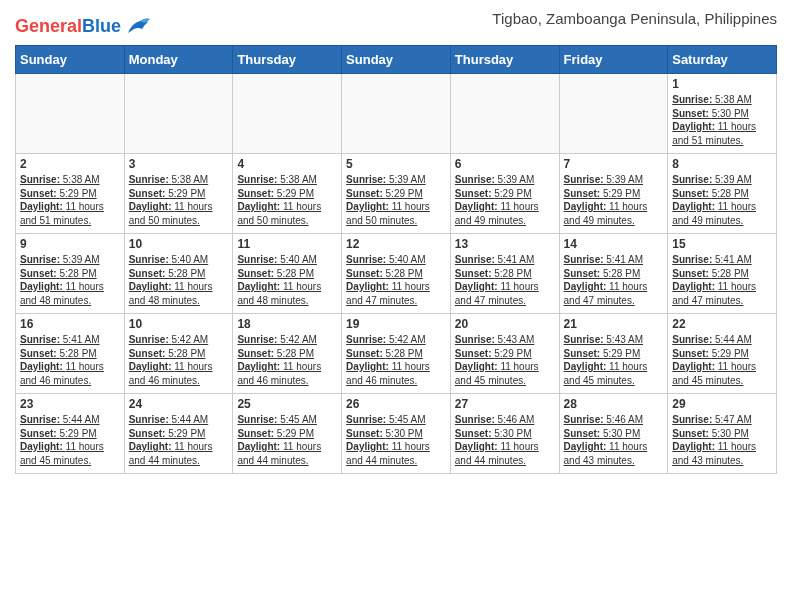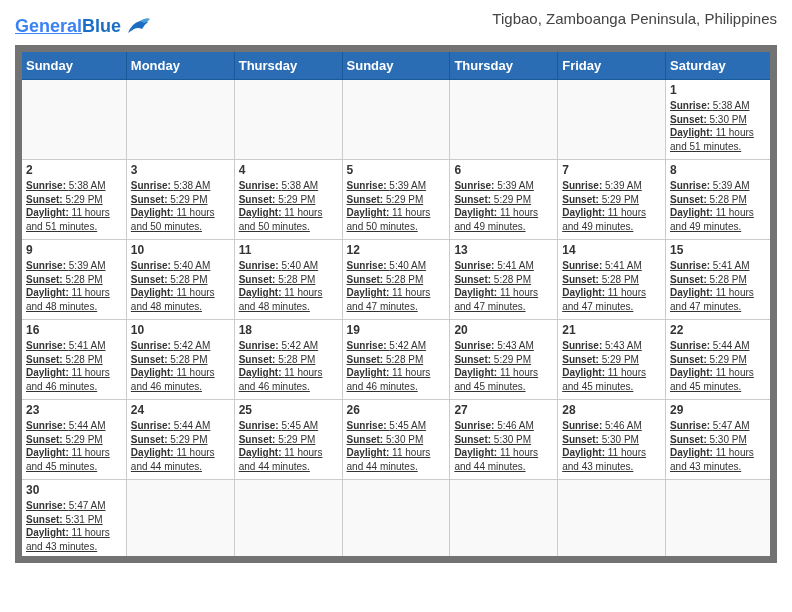--- a/index.html
+++ b/index.html
@@ -22,21 +22,21 @@
       align-items: flex-start;
       padding-top: 5px;
     }
     .logo-text {
       display: flex;
       align-items: center;
       font-size: 18px;
       font-weight: bold;
       color: #333;
     }
-    .logo-text .general { color: #3b82f6; font-weight: bold; text-decoration: underline; }
+    .logo-text .general { color: #ef4444; font-weight: bold; }
     .logo-text .blue { color: #1a6fc4; font-weight: bold; }
     .logo-bird {
       width: 28px;
       height: 22px;
       margin-left: 3px;
       display: inline-block;
     }
     .title-area {
       text-align: right;
     }
@@ -46,21 +46,21 @@
       color: #222;
       line-height: 1.1;
     }
     .subtitle {
       font-size: 15px;
       color: #444;
     }
     .calendar-table {
       width: 100%;
       border-collapse: collapse;
-      border: 7px solid #737373;
+      border: 1px solid #737373;
     }
     .calendar-table th {
       background-color: #2a6db5;
       color: #fff;
       font-size: 13px;
       font-weight: bold;
       padding: 6px 4px;
       text-align: left;
       border: 1px solid #1a5a9a;
     }
@@ -246,26 +246,14 @@
         </td>
         <td>
           <span class="day-number">28</span>
           <div class="day-info"><span style="font-weight: bold;">Sunrise: </span>5:46 AM<br><span style="font-weight: bold;">Sunset: </span>5:30 PM<br><span style="font-weight: bold;">Daylight: </span>11 hours and 43 minutes.</div>
         </td>
         <td>
           <span class="day-number">29</span>
           <div class="day-info"><span style="font-weight: bold;">Sunrise: </span>5:47 AM<br><span style="font-weight: bold;">Sunset: </span>5:30 PM<br><span style="font-weight: bold;">Daylight: </span>11 hours and 43 minutes.</div>
         </td>
       </tr>
-      <tr class="last-row">
-        <td>
-          <span class="day-number">30</span>
-          <div class="day-info"><span style="font-weight: bold;">Sunrise: </span>5:47 AM<br><span style="font-weight: bold;">Sunset: </span>5:31 PM<br><span style="font-weight: bold;">Daylight: </span>11 hours and 43 minutes.</div>
-        </td>
-        <td class="empty-cell"></td>
-        <td class="empty-cell"></td>
-        <td class="empty-cell"></td>
-        <td class="empty-cell"></td>
-        <td class="empty-cell"></td>
-        <td class="empty-cell"></td>
-      </tr>
     </tbody>
 </table>
 
 </body></html>

